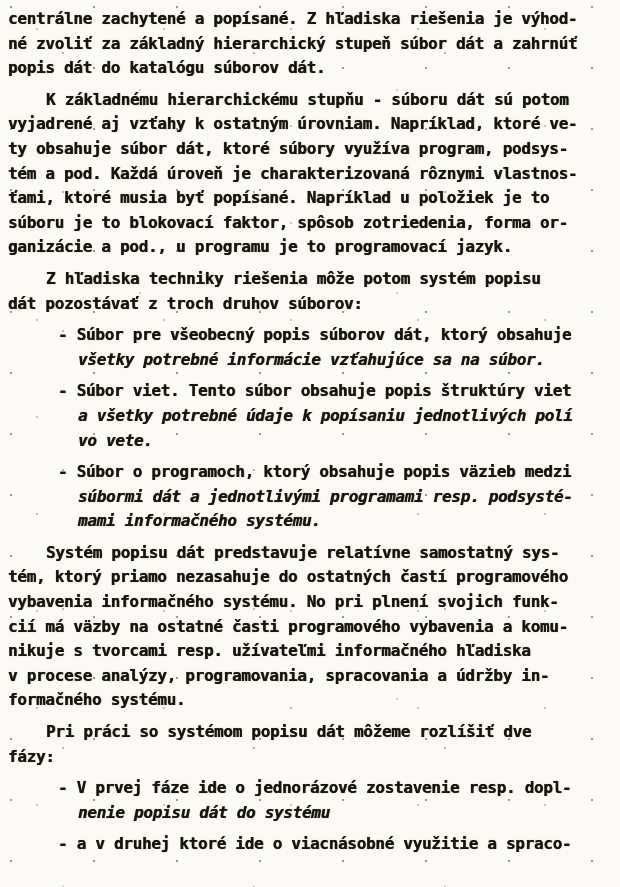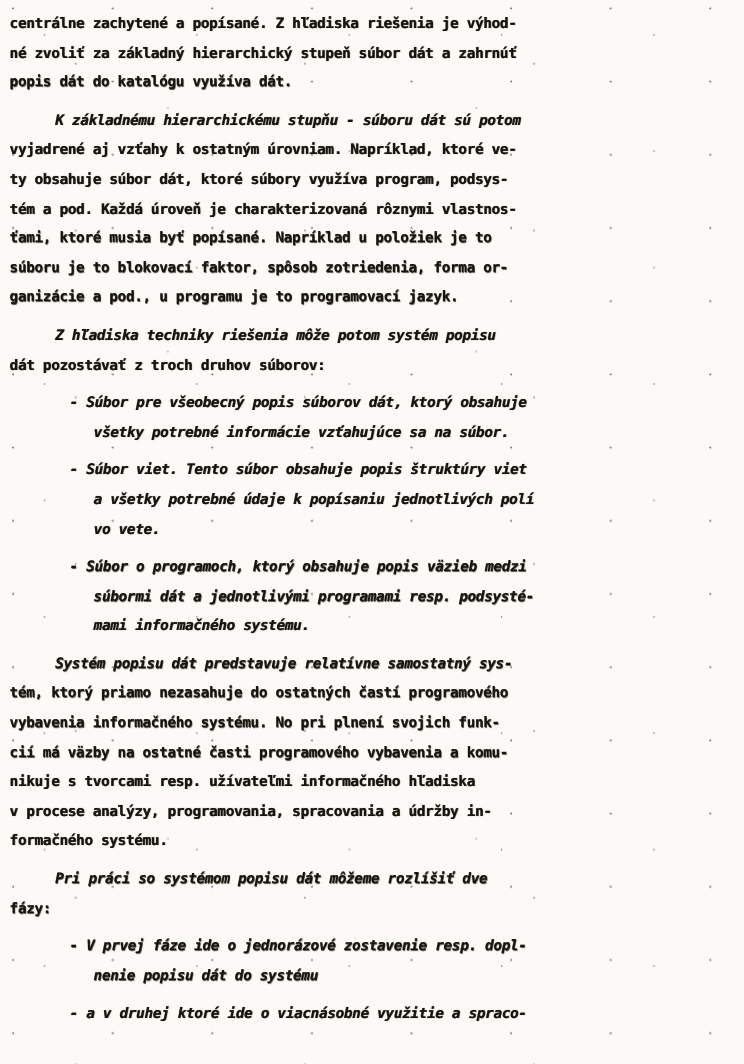--- a/index.html
+++ b/index.html
@@ -16,45 +16,45 @@
     overflow: hidden;
     background-color: var(--paper, #fbfaf6);
     background-image:
       radial-gradient(circle at 11px 7px,  rgba(25,20,12,0.55) 0.6px, transparent 1.1px),
       radial-gradient(circle at 37px 29px, rgba(25,20,12,0.40) 0.5px, transparent 1.0px),
       radial-gradient(circle at 63px 53px, rgba(25,20,12,0.30) 0.7px, transparent 1.2px),
       radial-gradient(circle at 140px 90px, rgba(25,20,12,0.25) 0.6px, transparent 1.1px);
     background-size: 83px 61px, 127px 97px, 191px 139px, 257px 203px;
     font-family: "DejaVu Sans Mono", "Liberation Mono", monospace;
     font-weight: 700;
-    font-size: 12px;
+    font-size: 16px;
     line-height: 24.6px;
     color: var(--ink, #17130d);
     text-shadow: 0.4px 0.4px 0.7px rgba(30,24,15,0.75), -0.2px 0 0.4px rgba(30,24,15,0.4);
   }
   .ln {
     white-space: pre;
     letter-spacing: -0.3px;
   }
   
   .indent { padding-left: 38px; }
   
   .b1 { padding-left: 50px; }
   
   .bc { padding-left: 70px; font-style: italic; }
   
-  .gap { margin-top: 7px; font-style: italic; }
+  .gap { margin-top: 7px; }
 </style>
 </head>
 <body>
 
 <div class="page">
   <div class="ln">centrálne zachytené a popísané. Z hľadiska riešenia je výhod-</div>
   <div class="ln">né zvoliť za základný hierarchický stupeň súbor dát a zahrnúť</div>
-  <div class="ln">popis dát do katalógu využíva dát.</div>
+  <div class="ln">popis dát do katalógu súborov dát.</div>
   <div class="ln indent gap">K základnému hierarchickému stupňu - súboru dát sú potom</div>
   <div class="ln">vyjadrené aj vzťahy k ostatným úrovniam. Napríklad, ktoré ve-</div>
   <div class="ln">ty obsahuje súbor dát, ktoré súbory využíva program, podsys-</div>
   <div class="ln">tém a pod. Každá úroveň je charakterizovaná rôznymi vlastnos-</div>
   <div class="ln">ťami, ktoré musia byť popísané. Napríklad u položiek je to</div>
   <div class="ln">súboru je to blokovací faktor, spôsob zotriedenia, forma or-</div>
   <div class="ln">ganizácie a pod., u programu je to programovací jazyk.</div>
   <div class="ln indent gap">Z hľadiska techniky riešenia môže potom systém popisu</div>
   <div class="ln">dát pozostávať z troch druhov súborov:</div>
   <div class="ln b1 gap">- Súbor pre všeobecný popis súborov dát, ktorý obsahuje</div>

